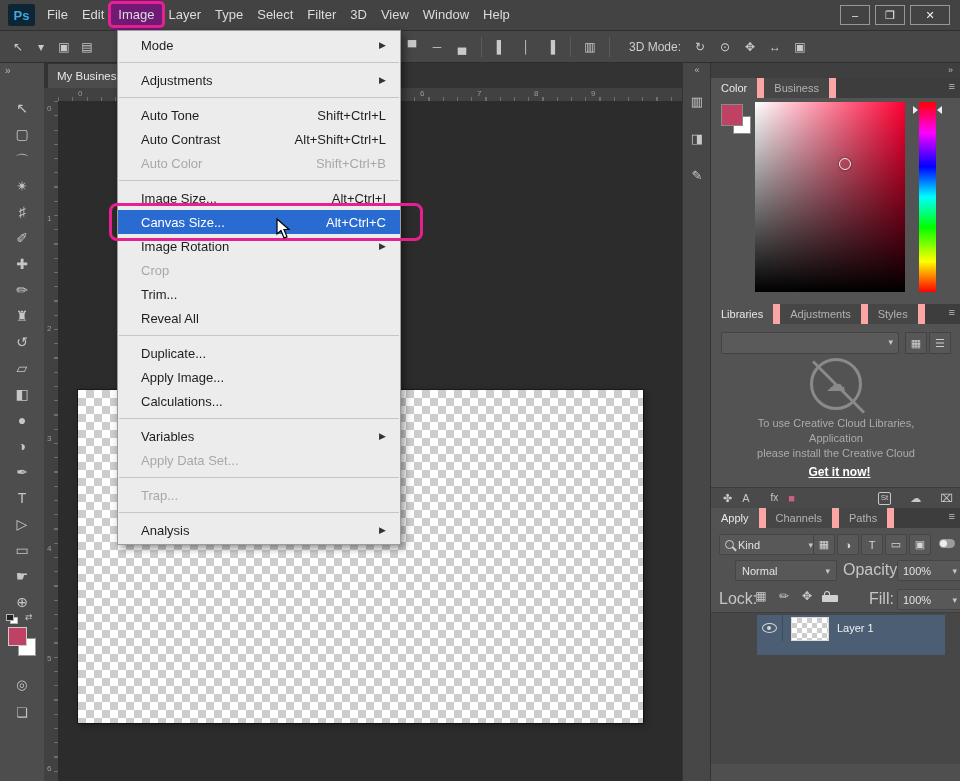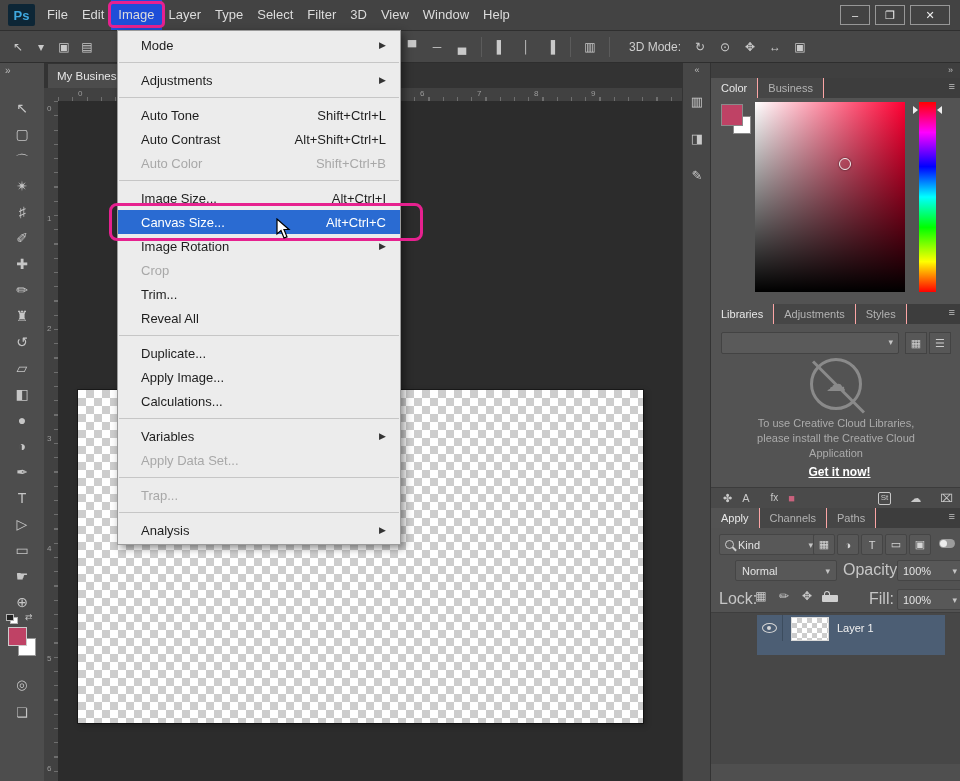--- a/index.html
+++ b/index.html
@@ -6,21 +6,21 @@
   #app{position:relative;width:960px;height:781px;overflow:hidden;
        font-family:"Liberation Sans",sans-serif;background:#474747;}
   
   .menubar{position:absolute;left:0;top:0;width:960px;height:30px;background:#434343;
            border-bottom:1px solid #2f2f2f;z-index:10;}
   .ps-logo{position:absolute;left:8px;top:4px;width:27px;height:22px;background:#0d2636;
            color:#3fa9e0;font-weight:bold;font-size:13px;display:flex;align-items:center;
            justify-content:center;border-radius:2px;}
   .menubar-items{position:absolute;left:40px;top:0;height:30px;display:flex;}
   .mb-item{padding:0 7px;line-height:30px;font-size:13px;color:#dcdcdc;position:relative;white-space:nowrap;}
-  .mb-item.open{background:#1d4ed8;}
+  .mb-item.open{background:#701a75;}
   .mb-item.annotated::after{content:'';position:absolute;left:-3px;right:-3px;top:1px;bottom:2px;
            border:3px solid var(--pink);border-radius:5px;pointer-events:none;z-index:60;}
   .win-controls{position:absolute;right:10px;top:5px;display:flex;gap:5px;}
   .win-btn{width:28px;height:18px;border:1px solid #979797;color:#eee;font-size:11px;
            display:flex;align-items:center;justify-content:center;}
   .win-btn[data-name="close-icon"]{width:38px;}
   
   .options-bar{position:absolute;left:0;top:31px;width:960px;height:31px;background:#474747;
            border-bottom:1px solid #2e2e2e;z-index:5;}
   .ob-group{position:absolute;top:0;height:31px;display:flex;align-items:center;gap:7px;}
@@ -76,21 +76,21 @@
   
   .icon-strip{position:absolute;left:682px;top:62px;width:28px;height:719px;background:#474747;border-left:1px solid #333;}
   .strip-head{height:16px;color:#bbb;font-size:9px;text-align:center;line-height:16px;}
   .strip-icons{display:flex;flex-direction:column;align-items:center;gap:22px;padding-top:16px;}
   .strip-icons .bar-icon{font-size:13px;}
   
   .right-col{position:absolute;left:710px;top:62px;width:250px;height:719px;background:#4f4f4f;border-left:1px solid #333;}
   .rc-head{height:16px;background:#3f3f3f;color:#bbb;font-size:9px;text-align:right;padding-right:8px;line-height:16px;}
   .panel-tabs{height:20px;background:#3d3d3d;display:flex;align-items:flex-end;position:relative;}
   .ptab{height:20px;line-height:20px;padding:0 10px;font-size:11px;color:#b3b3b3;background:#464646;
-        border-right:1px solid #fca5a5;white-space:nowrap;}
+        border-right:7px solid #fca5a5;white-space:nowrap;}
   .ptab.active{background:#535353;color:#e8e8e8;}
   .panel-menu{position:absolute;right:6px;top:2px;color:#c0c0c0;font-size:11px;}
   .color-content{position:relative;height:206px;background:#535353;}
   .cp-bg-swatch{position:absolute;left:22px;top:18px;width:16px;height:16px;background:#fff;border:1px solid #8a8a8a;}
   .cp-fg-swatch{position:absolute;left:10px;top:6px;width:20px;height:20px;background:var(--fg);border:1px solid #8a8a8a;z-index:2;}
   .sat-square{position:absolute;left:44px;top:4px;width:150px;height:190px;
         background:linear-gradient(to top,#000,rgba(0,0,0,0)),linear-gradient(to right,#fff,var(--hue));}
   .sat-marker{position:absolute;left:84px;top:56px;width:10px;height:10px;border:1.5px solid #f0f0f0;border-radius:50%;
         box-shadow:0 0 2px rgba(0,0,0,.8);}
   .hue-bar{position:absolute;left:208px;top:4px;width:17px;height:190px;
@@ -378,22 +378,22 @@
       </div>
       <div class="view-btns" data-name="library-view-buttons">
         <span class="view-btn" data-name="grid-view-icon">▦</span>
         <span class="view-btn" data-name="list-view-icon">☰</span>
       </div>
       <div class="cloud-circle" data-name="cloud-offline-icon">
         <span data-name="cloud-glyph">☁</span>
       </div>
       <div class="lib-msg" data-name="libraries-message">
         <div data-name="libraries-message-line">To use Creative Cloud Libraries,</div>
+        <div data-name="libraries-message-line">Application</div>
         <div data-name="libraries-message-line">please install the Creative Cloud</div>
-        <div data-name="libraries-message-line">Application</div>
       </div>
       <div class="lib-link" data-name="get-it-now-link">Get it now!</div>
     </div>
     <div class="lib-bottom" data-name="libraries-bottom-bar">
       <span style="display:flex;gap:10px" data-name="libraries-add-icons">
           <span class="bar-icon" data-name="add-graphic-icon">✤</span>
           <span class="bar-icon" data-name="add-character-style-icon">A</span>
           <span class="bar-icon" data-name="add-layer-style-icon">fx</span>
           <span class="bar-icon" data-name="add-color-icon">■</span>
         </span>

